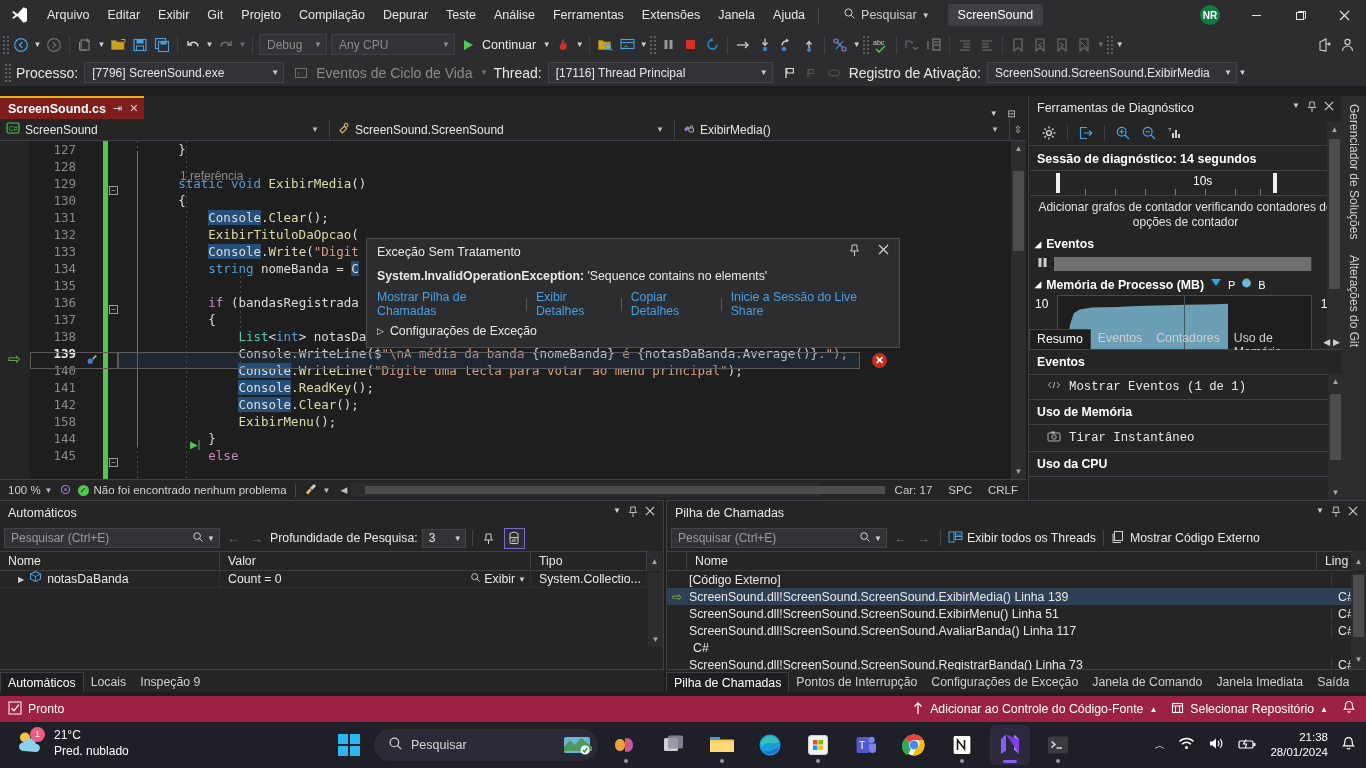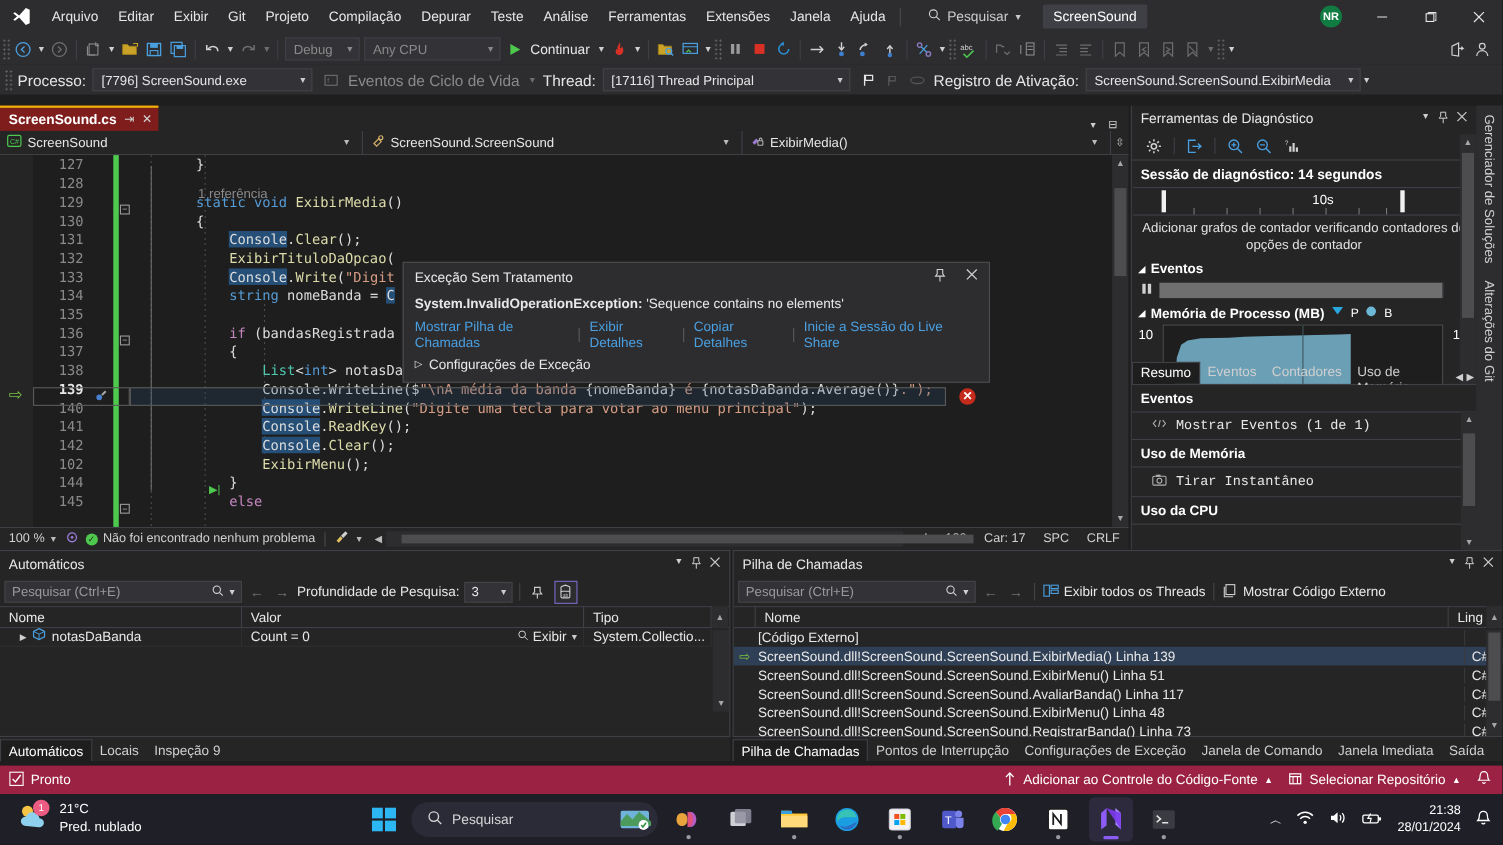--- a/index.html
+++ b/index.html
@@ -631,21 +631,21 @@
           <div class="code-line" style="top: 102px; position: absolute; left: 0px; right: 0px;"><span class="gutter-num">133</span><span class="codetext"><span class="pl">            </span><span class="hl">Console</span><span class="pl">.</span><span class="fn">Write</span><span class="pl">(</span><span class="st">"Digit</span></span></div>
           <div class="code-line" style="top: 119px; position: absolute; left: 0px; right: 0px;"><span class="gutter-num">134</span><span class="codetext"><span class="pl">            </span><span class="k">string</span><span class="pl"> nomeBanda = </span><span class="hl">C</span></span></div>
           <div class="code-line" style="top: 136px; position: absolute; left: 0px; right: 0px;"><span class="gutter-num">135</span><span class="codetext"></span></div>
           <div class="code-line" style="top: 153px; position: absolute; left: 0px; right: 0px;"><span class="gutter-num">136</span><span class="codetext"><span class="pl">            </span><span class="kc">if</span><span class="pl"> (bandasRegistrada</span></span></div>
           <div class="code-line" style="top: 170px; position: absolute; left: 0px; right: 0px;"><span class="gutter-num">137</span><span class="codetext"><span class="pl">            {</span></span></div>
           <div class="code-line" style="top: 187px; position: absolute; left: 0px; right: 0px;"><span class="gutter-num">138</span><span class="codetext"><span class="pl">                </span><span class="ty">List</span><span class="pl">&lt;</span><span class="k">int</span><span class="pl">&gt; notasDaBanda = </span><span class="k">new</span><span class="pl"> </span><span class="ty">List</span><span class="pl">&lt;</span><span class="k">int</span><span class="pl">&gt;();</span></span></div>
           <div class="code-line" style="top: 204px; position: absolute; left: 0px; right: 0px;"><span class="gutter-num cur">139</span><span class="codetext"><span class="pl">                </span><span class="pl">Console</span><span class="pl">.</span><span class="pl">WriteLine</span><span class="pl">($</span><span class="st">"\nA média da banda </span><span class="pl">{nomeBanda}</span><span class="st"> é </span><span class="pl">{notasDaBanda.Average()}</span><span class="st">.");</span></span></div>
           <div class="code-line" style="top: 221px; position: absolute; left: 0px; right: 0px;"><span class="gutter-num">140</span><span class="codetext"><span class="pl">                </span><span class="hl">Console</span><span class="pl">.</span><span class="fn">WriteLine</span><span class="pl">(</span><span class="st">"Digite uma tecla para votar ao menu principal"</span><span class="pl">);</span></span></div>
           <div class="code-line" style="top: 238px; position: absolute; left: 0px; right: 0px;"><span class="gutter-num">141</span><span class="codetext"><span class="pl">                </span><span class="hl">Console</span><span class="pl">.</span><span class="fn">ReadKey</span><span class="pl">();</span></span></div>
           <div class="code-line" style="top: 255px; position: absolute; left: 0px; right: 0px;"><span class="gutter-num">142</span><span class="codetext"><span class="pl">                </span><span class="hl">Console</span><span class="pl">.</span><span class="fn">Clear</span><span class="pl">();</span></span></div>
-          <div class="code-line" style="top: 272px; position: absolute; left: 0px; right: 0px;"><span class="gutter-num">102</span><span class="codetext"><span class="pl">                </span><span class="fn">ExibirMenu</span><span class="pl">();</span></span></div>
+          <div class="code-line" style="top: 272px; position: absolute; left: 0px; right: 0px;"><span class="gutter-num">158</span><span class="codetext"><span class="pl">                </span><span class="fn">ExibirMenu</span><span class="pl">();</span></span></div>
           <div class="code-line" style="top: 289px; position: absolute; left: 0px; right: 0px;"><span class="gutter-num">144</span><span class="codetext"><span class="pl">            }</span></span></div>
           <div class="code-line" style="top: 306px; position: absolute; left: 0px; right: 0px;"><span class="gutter-num">145</span><span class="codetext"><span class="pl">            </span><span class="kc">else</span></span></div>
         </div>
       <div class="collapse-box" style="top:45px">−</div>
       <div class="collapse-box" style="top:164px">−</div>
       <div class="collapse-box" style="top:317px">−</div>
       <div class="ref-tag" style="top:28px">1 referência</div>
       <div class="curline-box"></div>
       <div class="curline-box2"></div>
       <div class="step-arrow">⇨</div>
@@ -1066,21 +1066,20 @@
           <span class="cs-name">ScreenSound.dll!ScreenSound.ScreenSound.ExibirMenu() Linha 51</span>
           <span class="cs-lang">C#</span>
         </div>
         <div class="cs-row">
           <span class="cs-mark"></span>
           <span class="cs-name">ScreenSound.dll!ScreenSound.ScreenSound.AvaliarBanda() Linha 117</span>
           <span class="cs-lang">C#</span>
         </div>
         <div class="cs-row">
           <span class="cs-mark"></span>
-          <span class="cs-name">ScreenSound.dll!ScreenSound.ScreenSound.ExibirMenu() Linha 48</span>
           <span class="cs-lang">C#</span>
         </div>
         <div class="cs-row">
           <span class="cs-mark"></span>
           <span class="cs-name">ScreenSound.dll!ScreenSound.ScreenSound.RegistrarBanda() Linha 73</span>
           <span class="cs-lang">C#</span>
         </div>
       </div>
     <div style="position:absolute;right:0;top:72px;bottom:0;width:15px;background:#2d2d30">
       <div style="position:absolute;left:2px;top:2px;width:11px;height:62px;background:#4d4d50"></div>

